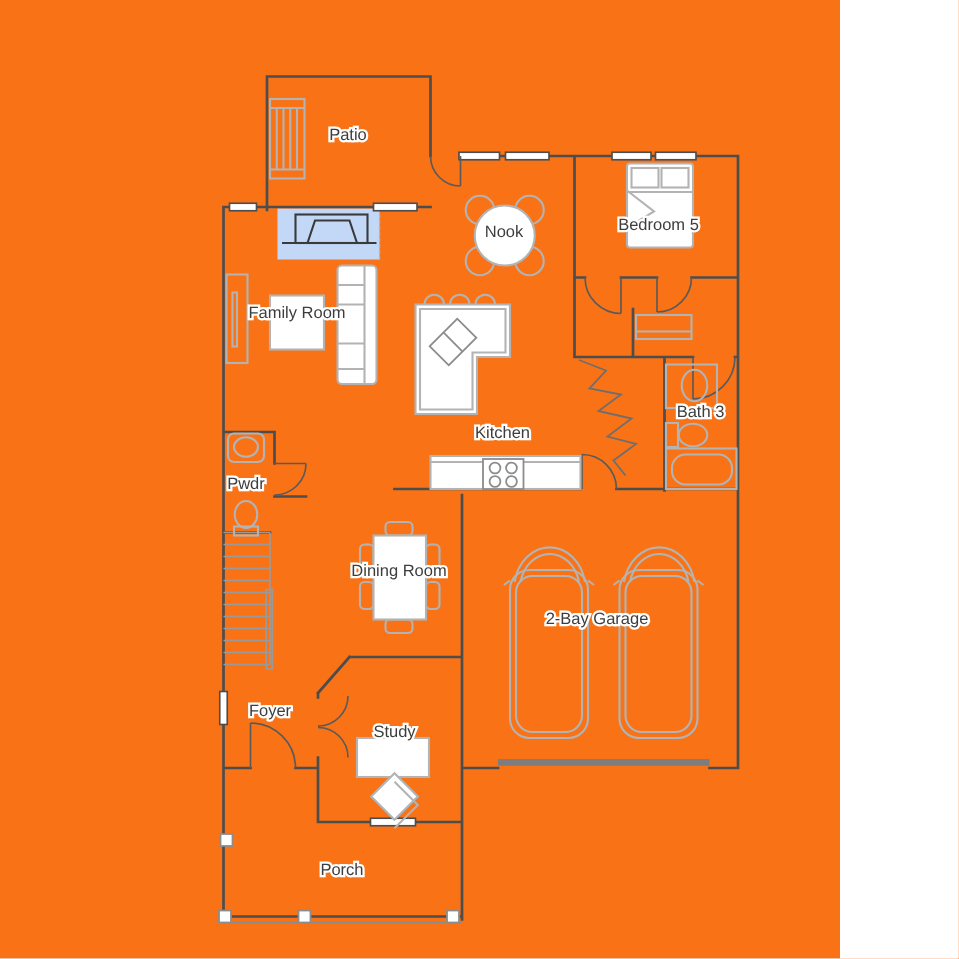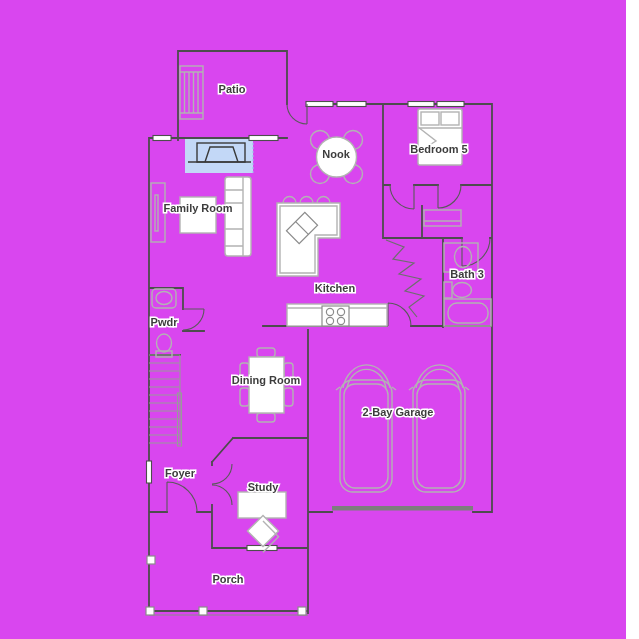--- a/index.html
+++ b/index.html
@@ -1,16 +1,16 @@
 <!DOCTYPE html>
 <html><head>
 <meta charset="utf-8">
 <style>
   html,body{margin:0;padding:0;background:#ffffff;}
-  .stage{position:relative;width:626px;height:639px;background:#d946ef;overflow:hidden;font-weight:bold;}
+  .stage{position:relative;width:560px;height:639px;background:#f97316;overflow:hidden;}
   svg{display:block;}
   .wall{stroke:#4d4d4d;stroke-width:1.8;fill:none;stroke-linecap:square;}
   .thinwall{stroke:#8a8a8a;stroke-width:1;fill:none;}
   .door{stroke:#5a5a5a;stroke-width:1.1;fill:none;}
   .win{fill:#ffffff;stroke:#4d4d4d;stroke-width:1.1;}
   .furn{stroke:#b3b3b3;stroke-width:1.4;fill:none;}
   .furnf{stroke:#b3b3b3;stroke-width:1.4;fill:#ffffff;}
   .fixdark{stroke:#8c8c8c;stroke-width:1.2;fill:#ffffff;}
   .stair{stroke:#9a9a9a;stroke-width:1.1;fill:none;}
   .zig{stroke:#6e6e6e;stroke-width:1.2;fill:none;stroke-linejoin:miter;}

